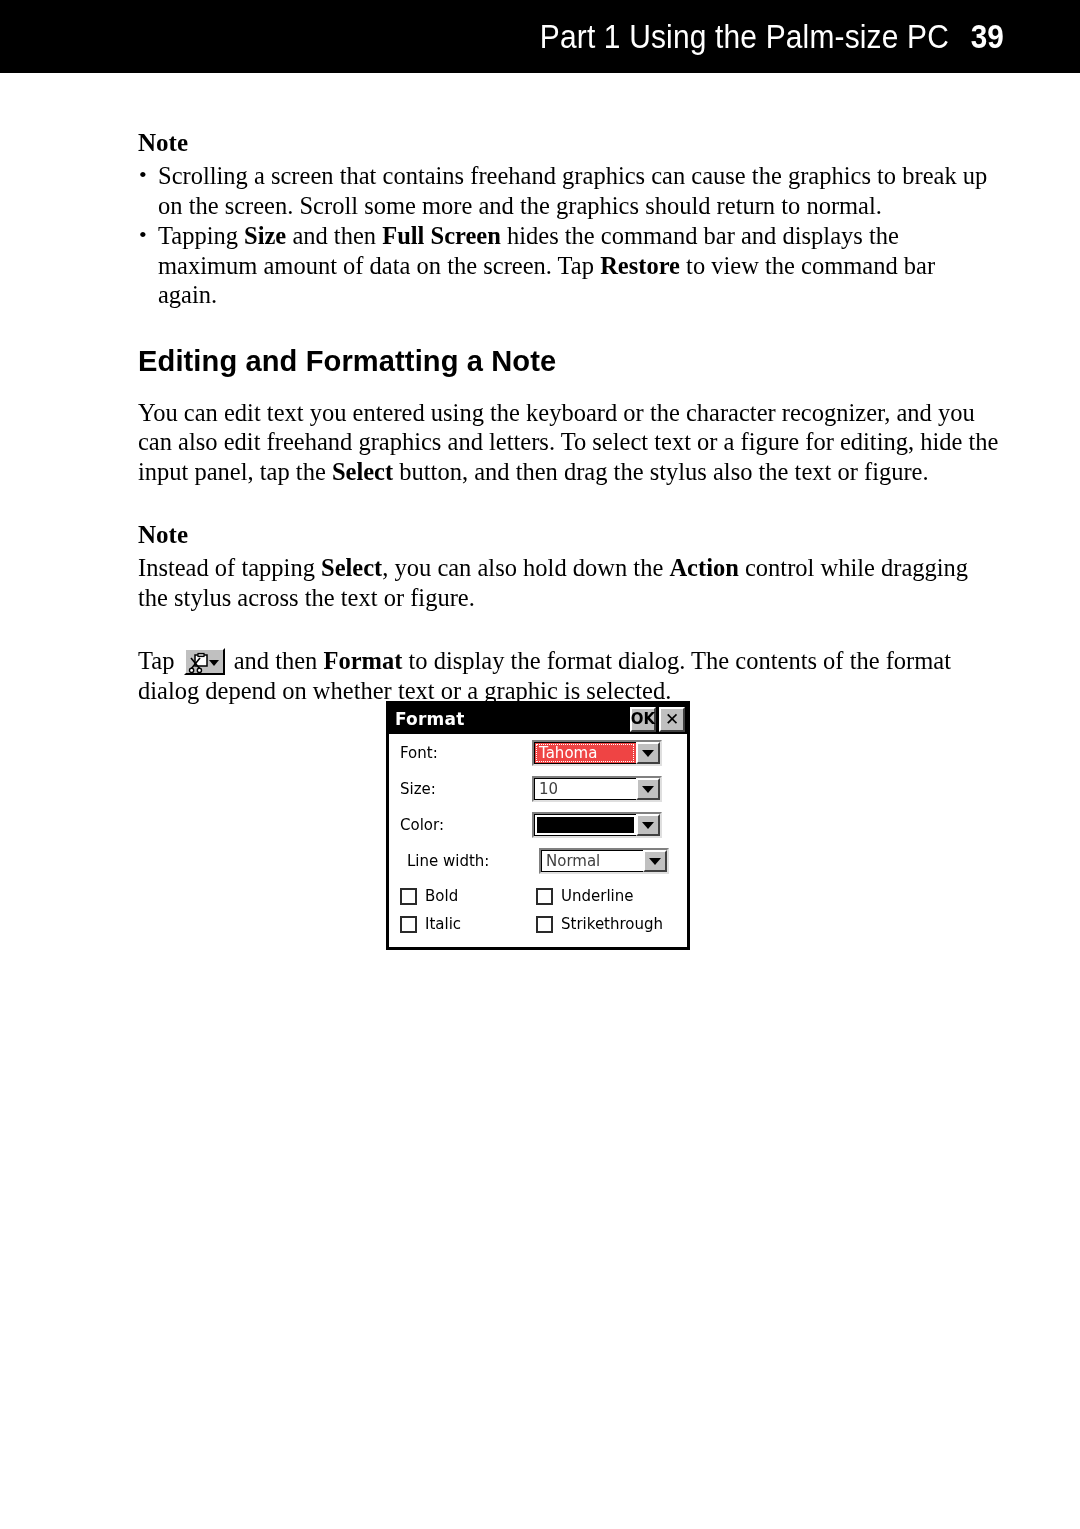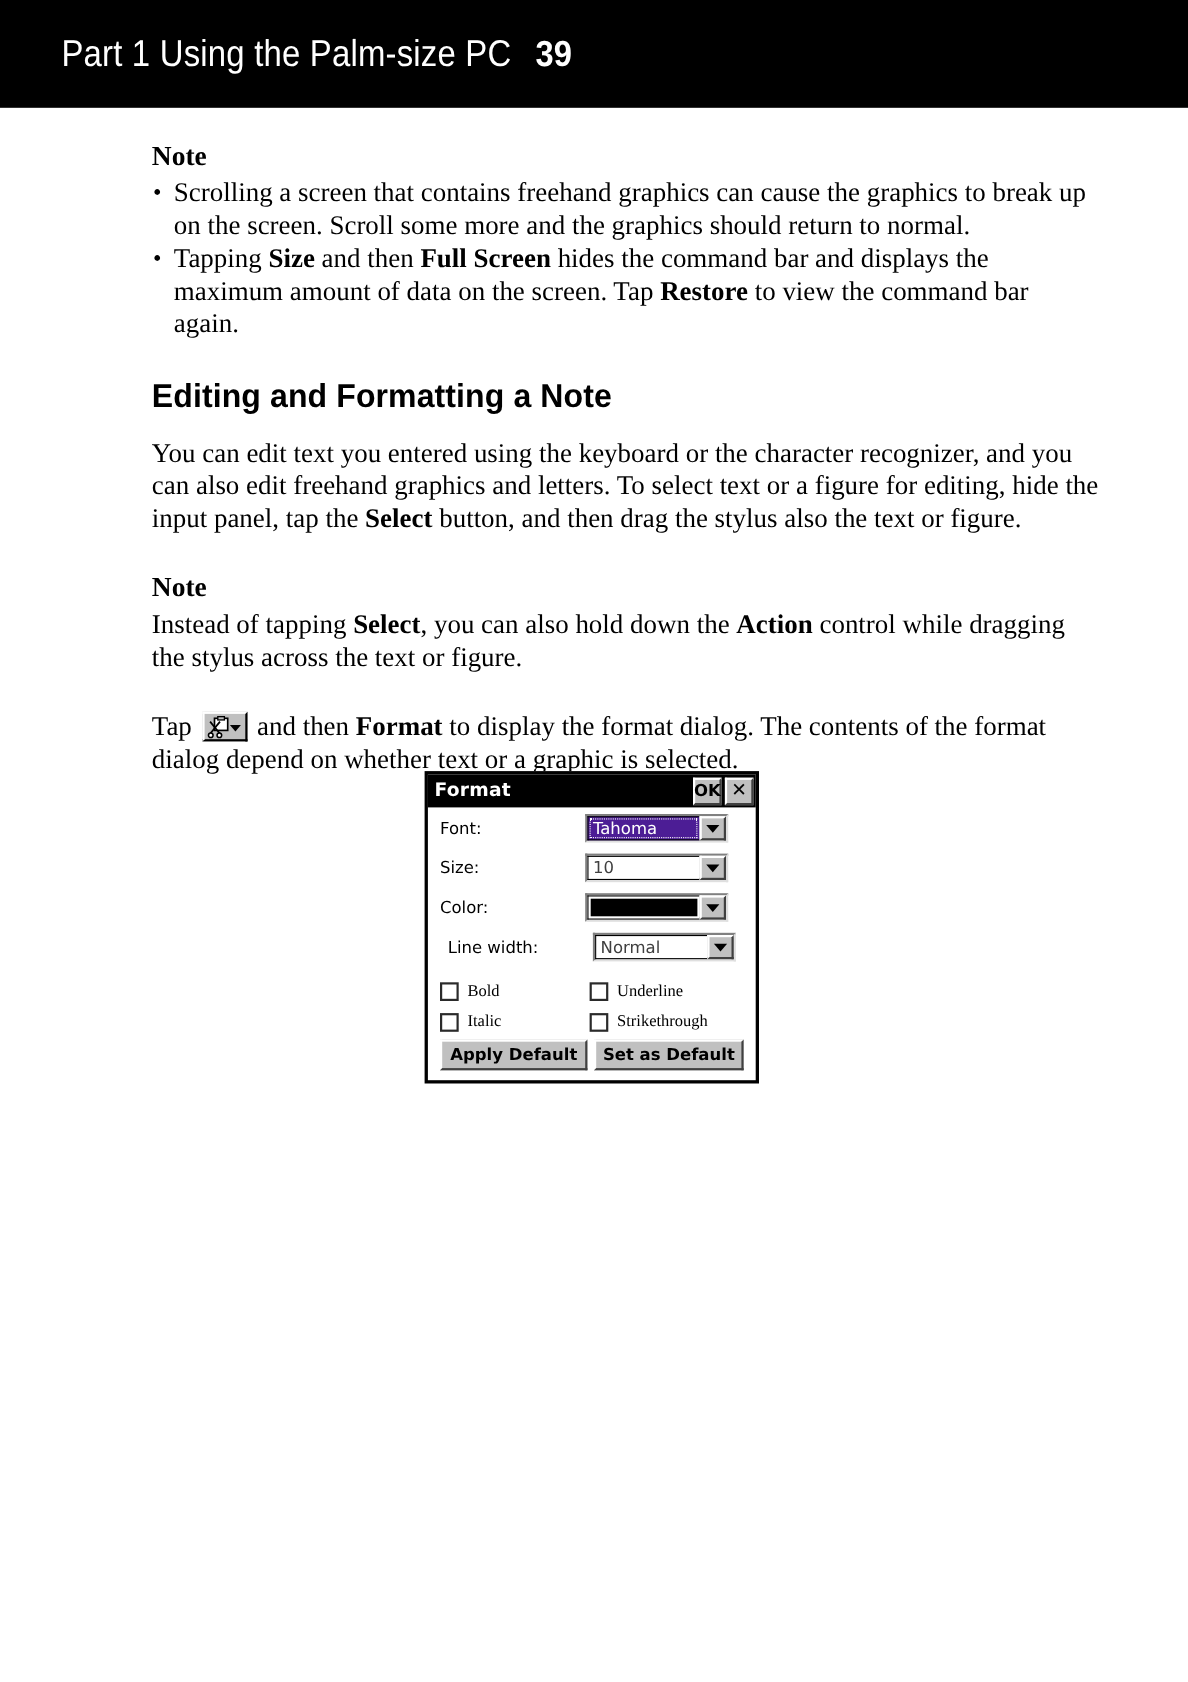--- a/index.html
+++ b/index.html
@@ -15,24 +15,25 @@
     color: #000000;
     overflow: hidden;
   }
 
   
   .page-header {
     position: absolute;
     left: 0;
     top: 0;
     width: 1080px;
-    height: 98px;
+    height: 73px;
     background: #000000;
     display: flex;
     align-items: center;
+    justify-content: flex-end;
     box-sizing: border-box;
     padding-right: 74px;
   }
   .header-title {
     font-family: "Liberation Sans Narrow", "Liberation Sans", sans-serif;
     font-size: 34px;
     font-weight: 400;
     letter-spacing: 0.2px;
     color: #ffffff;
     transform: scaleX(0.88);
@@ -227,21 +228,21 @@
     display: flex;
     align-items: center;
     padding-left: 4px;
     font-size: 15px;
     color: #404040;
     overflow: hidden;
     white-space: nowrap;
     line-height: 1;
   }
   .combo .combo-field.selected {
-    background: #4c1d95;
+    background: #ef4444;
     color: #ffffff;
     outline: 1px dotted #ffffff;
     outline-offset: -3px;
   }
   .combo .combo-field.swatch {
     background: #ffffff;
     padding: 2px;
   }
   .combo .combo-field.swatch .swatch-fill {
     width: 100%;
@@ -268,23 +269,22 @@
     border-left: 6px solid transparent;
     border-right: 6px solid transparent;
     border-top: 7px solid #000000;
   }
 
   .check-grid {
     margin-top: 4px;
   }
   .check-row {
     display: flex;
-    align-items: flex-end;
+    align-items: center;
     height: 28px;
-    font-family: Liberation Serif, serif;
   }
   .check-item {
     display: flex;
     align-items: center;
     width: 136px;
     flex: none;
   }
   .check-box {
     width: 17px;
     height: 17px;
@@ -437,20 +437,16 @@
             <span class="check-box"></span>
             <span class="check-label">Italic</span>
           </span>
           <span class="check-item">
             <span class="check-box"></span>
             <span class="check-label">Strikethrough</span>
           </span>
         </div>
       </div>
 
-      <div class="button-row">
-        <span class="dlg-button apply">Apply Default</span>
-        <span class="dlg-button setdefault">Set as Default</span>
-      </div>
 
     </div>
   </div>
 </div>
 
 </body></html>

